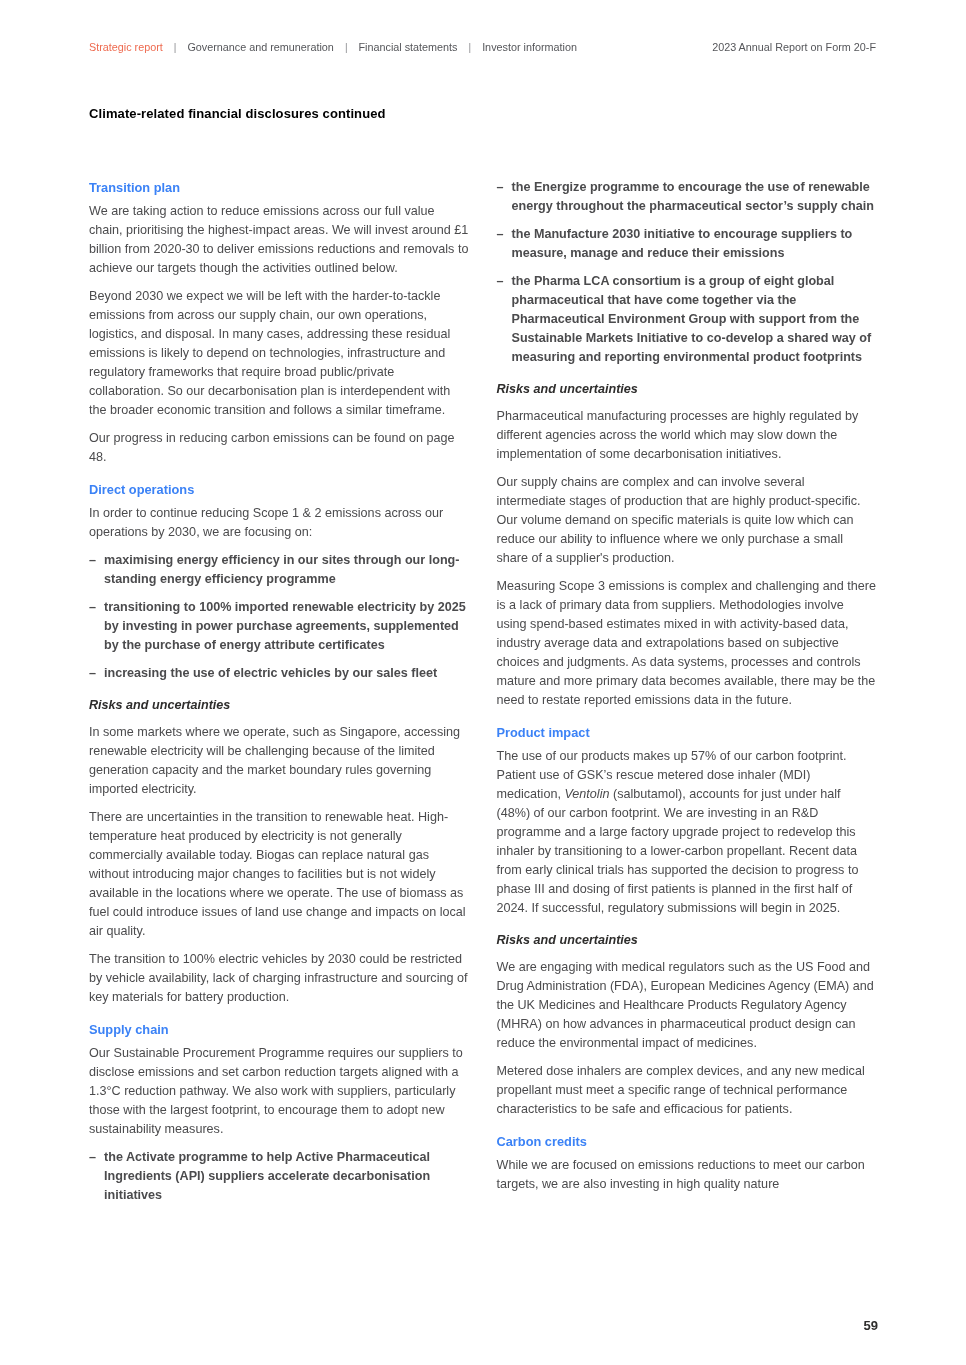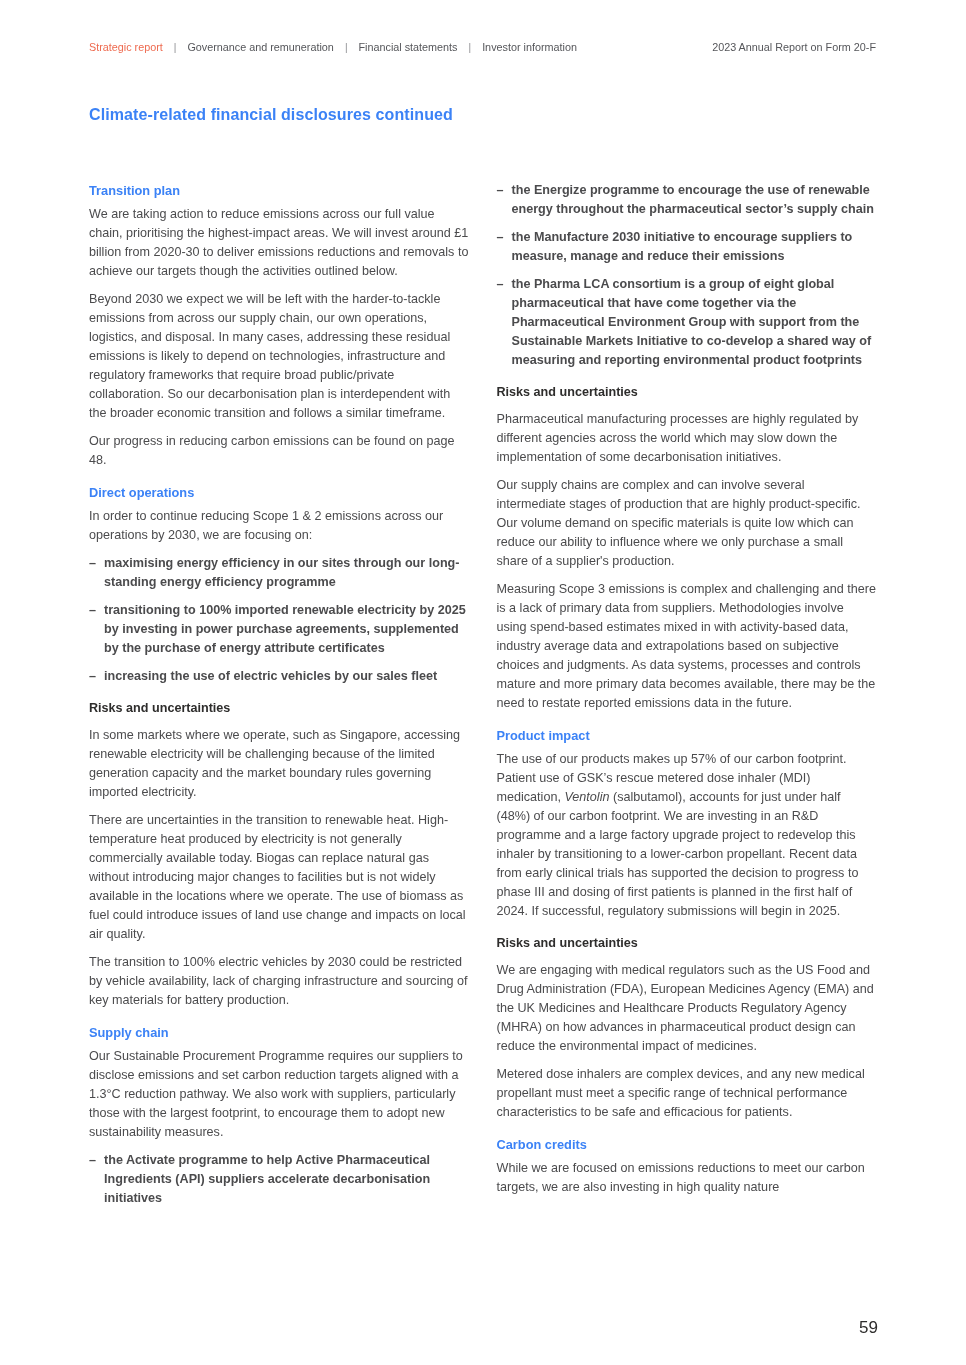--- a/index.html
+++ b/index.html
@@ -21,50 +21,50 @@
   }
   .top-nav { display:flex; align-items:flex-end; }
   .nav-item { white-space:nowrap; }
   .nav-item.active { color:#ee6a4f; }
   .nav-divider { color:#8d8e91; margin:0 11px; font-size:10px; }
   .report-title { color:#55565a; white-space:nowrap; }
 
   
   h1.page-title {
     margin:53px 0 0 0;
-    font-size:16px; font-weight:700;
-    color:#3b82f6; letter-spacing:0.1px;
+    font-size:13px; font-weight:700;
+    color:#000000; letter-spacing:0.1px;
   }
 
   
   .content { display:flex; gap:28px; margin-top:57px; }
   .col { flex:1 1 0; min-width:0; font-size:12.6px; line-height:19px; }
 
   h3.accent-heading {
     color:#3b82f6; font-size:12.8px; font-weight:700;
     margin:13px 0 5px 0; line-height:19px;
   }
   .col > h3.accent-heading:first-child, .col > ul:first-child { margin-top:0; }
   h4.sub-heading {
     color:#2e2d2c; font-size:12.6px; font-weight:700;
-    margin:13px 0 8px 0; line-height:19px;
+    margin:13px 0 8px 0; line-height:19px;font-style:italic;
   }
   p { margin:0 0 9px 0; }
   ul.dash-list { list-style:none; margin:4px 0 9px 0; padding:0;font-weight:bold; }
   ul.dash-list li {
     position:relative; padding-left:15px; margin-bottom:9px;
   }
   ul.dash-list li::before {
     content:"\2013"; position:absolute; left:0; top:0; color:#4b4b4d;
   }
   i.drug-name { font-style:italic; }
 
   .page-number {
     position:absolute; right:88px; top:1318px;
-    font-size:17px; font-weight:400; color:#2e2d2c;
+    font-size:13px; font-weight:700; color:#2e2d2c;
   }
 </style>
 </head>
 <body>
 
 <div class="page">
 
   <div class="top-header">
     <div class="top-nav">
       <span class="nav-item active">Strategic report</span>

